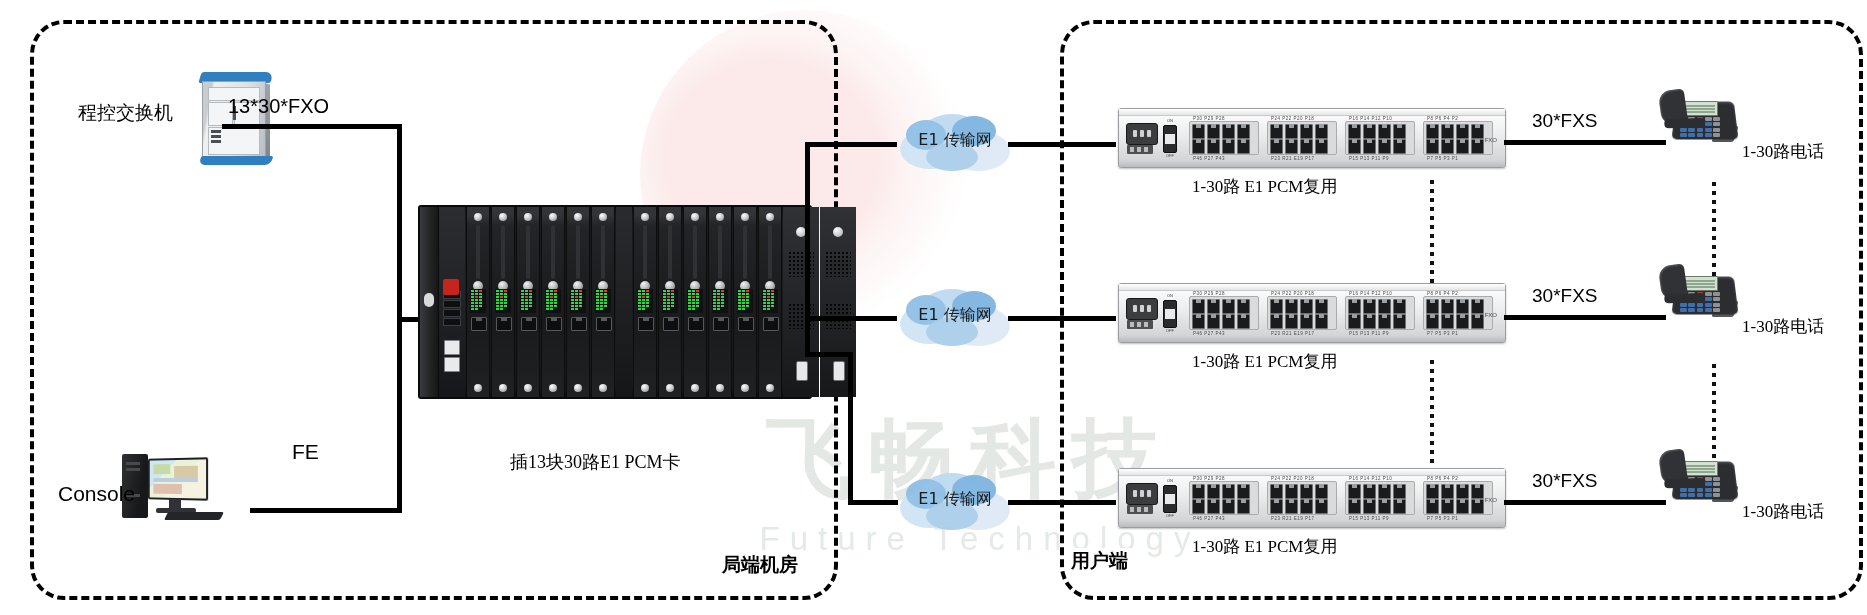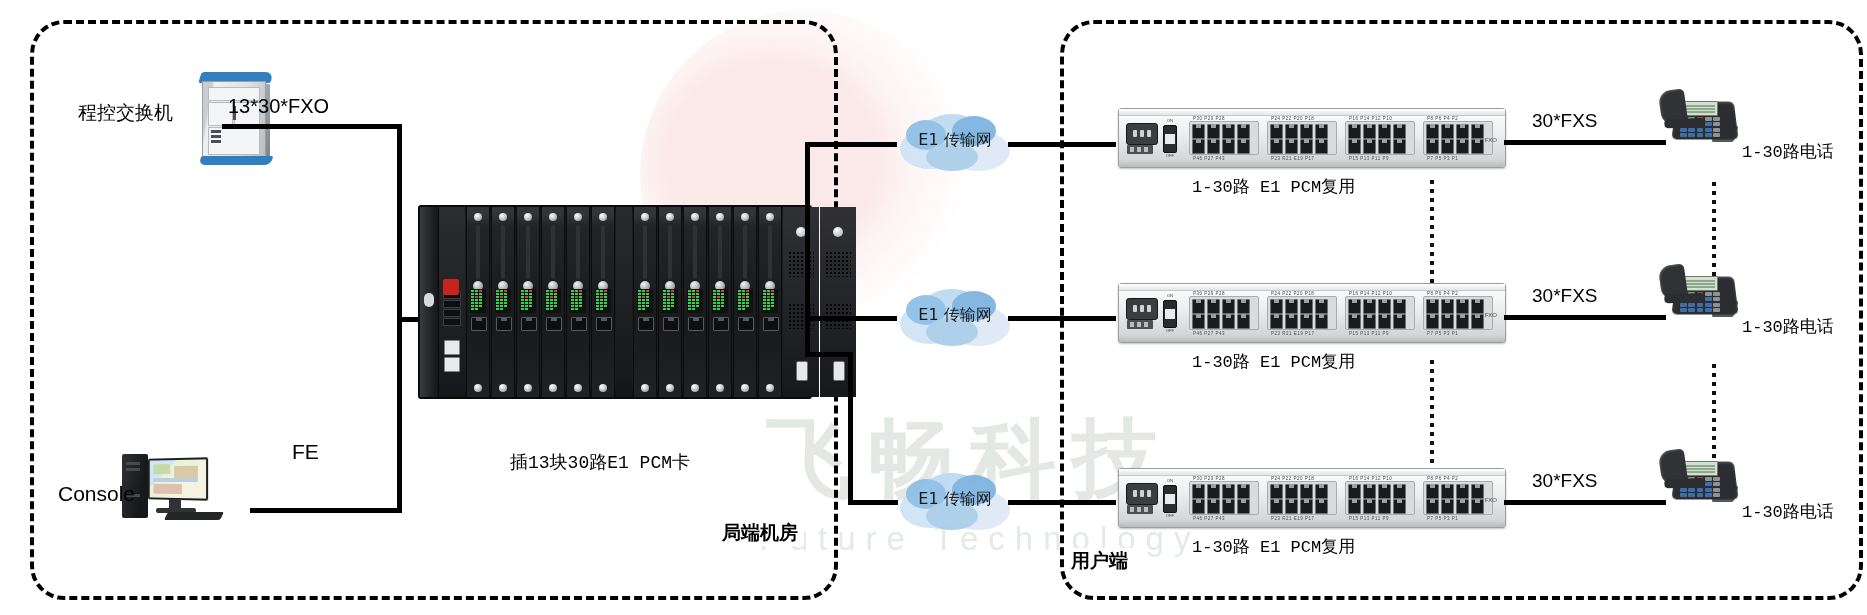--- a/index.html
+++ b/index.html
@@ -24,21 +24,21 @@
   .zone-label{position:absolute;color:#d8191e;font-size:19px;font-weight:700;
               font-family:"DejaVu Sans","Liberation Sans",sans-serif;background:#fff;padding:0 6px;}
 
   
   .wire{position:absolute;background:#000;}
   .wh{height:5px;}
   .wv{width:5px;}
 
   
   .lbl{position:absolute;color:#000;white-space:nowrap;
-       font-family:Liberation Mono, monospace;}
+       font-family:Liberation Serif, serif;}
   .lbl-en{font-family:"Liberation Sans","DejaVu Sans",sans-serif;}
 
   
   .pbx{position:absolute;}
   .pbx-top{position:absolute;left:4px;top:0;width:72px;height:11px;background:#2f7fc1;
            border-radius:3px 8px 2px 2px;transform:skewX(-16deg);}
   .pbx-body{position:absolute;left:6px;top:9px;width:62px;height:76px;
             background:linear-gradient(100deg,#c9ccd0 0 12%,#eef0f2 16%,#dfe2e5 60%,#b9bdc2 100%);
             border:1px solid #9aa0a6;}
   .pbx-side{position:absolute;left:62px;top:11px;width:12px;height:74px;
@@ -156,21 +156,21 @@
 <body>
 
 <div class="stage">
 
   <div class="wm wm-flower"></div>
   <div class="wm wm-cn">飞畅科技</div>
   <div class="wm wm-en">Future Technology</div>
 
   <div class="zone" style="left:30px;top:20px;width:800px;height:572px;"></div>
   <div class="zone" style="left:1060px;top:20px;width:795px;height:572px;"></div>
-  <div class="lbl zone-label" style="left:716px;top:520px;">局端机房</div>
+  <div class="lbl zone-label" style="left:716px;top:552px;">局端机房</div>
   <div class="lbl zone-label" style="left:1065px;top:548px;">用户端</div>
 
   <div class="pbx" style="left:196px;top:72px;width:86px;height:96px;">
     <div class="pbx-top"></div>
     <div class="pbx-side"></div>
     <div class="pbx-body">
       <div class="pbx-pan" style="left:5px;top:5px;width:50px;height:12px;"></div>
       <div class="pbx-pan" style="left:5px;top:20px;width:23px;height:22px;"></div>
       <div class="pbx-pan" style="left:31px;top:20px;width:24px;height:22px;"></div>
       <div class="pbx-dark" style="left:30px;top:24px;width:3px;height:14px;"></div>

